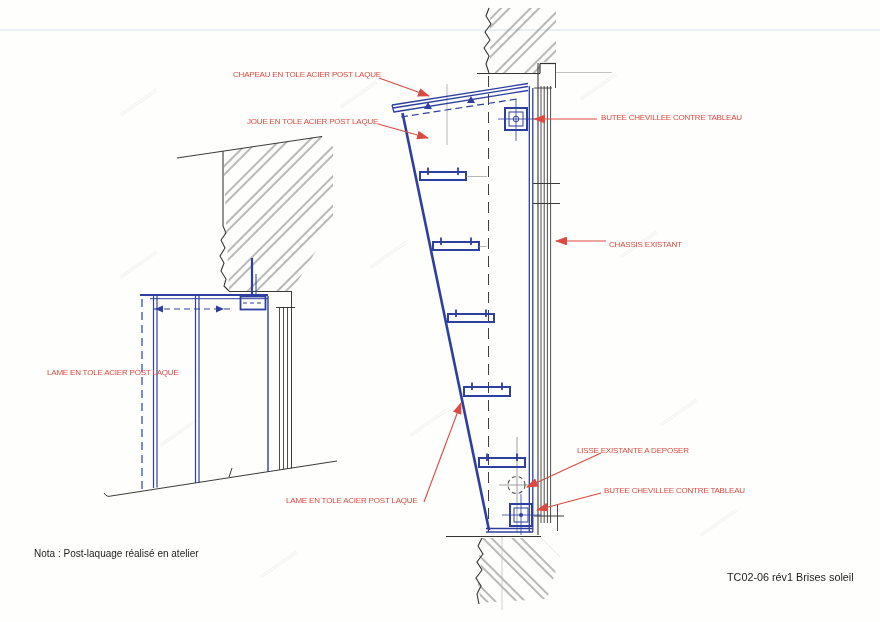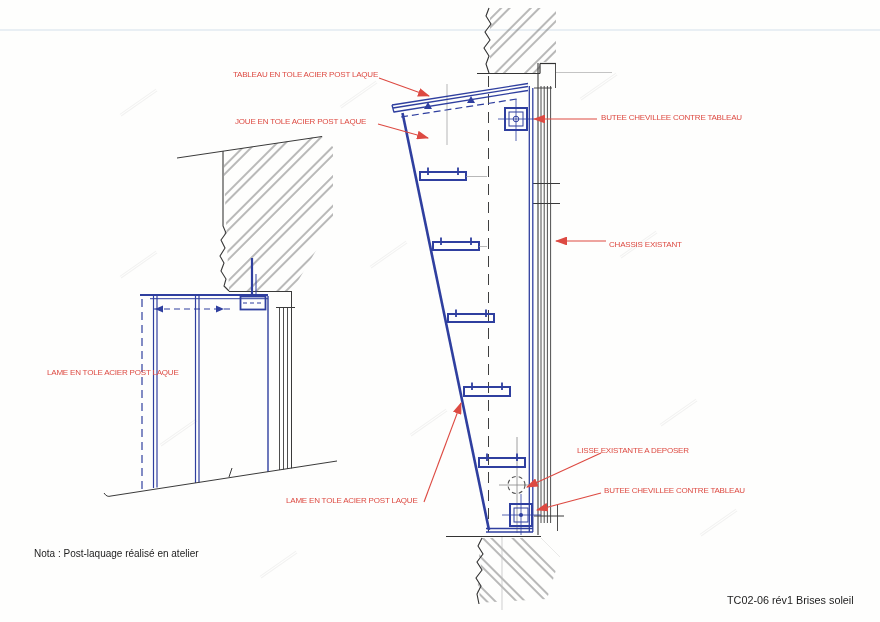--- a/index.html
+++ b/index.html
@@ -196,25 +196,25 @@
       <path d="M379,78 L429,96" marker-end="url(#ra)"></path>
       <path d="M378,124 L428,138" marker-end="url(#ra)"></path>
       <path d="M597,119 L534,119" marker-end="url(#ra)"></path>
       <path d="M606,241 L556,241" marker-end="url(#ra)"></path>
       <path d="M601,453 L527,487" marker-end="url(#ra)"></path>
       <path d="M601,493 L537,510" marker-end="url(#ra)"></path>
       <path d="M424,502 L461,403" marker-end="url(#ra)"></path>
     </g>
   </svg>
 
-  <div class="anno" style="left:233px;top:70px">TABLEAU EN TOLE ACIER POST LAQUE</div>
-  <div class="anno" style="left:235px;top:117px">JOUE EN TOLE ACIER POST LAQUE</div>
+  <div class="anno" style="left:233px;top:70px">CHAPEAU EN TOLE ACIER POST LAQUE</div>
+  <div class="anno" style="left:247px;top:117px">JOUE EN TOLE ACIER POST LAQUE</div>
   <div class="anno" style="left:601px;top:113px">BUTEE CHEVILLEE CONTRE TABLEAU</div>
   <div class="anno" style="left:609px;top:240px">CHASSIS EXISTANT</div>
   <div class="anno" style="left:577px;top:446px">LISSE EXISTANTE A DEPOSER</div>
   <div class="anno" style="left:604px;top:486px">BUTEE CHEVILLEE CONTRE TABLEAU</div>
   <div class="anno" style="left:47px;top:368px">LAME EN TOLE ACIER POST LAQUE</div>
   <div class="anno" style="left:286px;top:496px">LAME EN TOLE ACIER POST LAQUE</div>
 
   <div class="note-text" style="left:34px;top:548px">Nota : Post-laquage réalisé en atelier</div>
-  <div class="title-text" style="left:727px;top:594px">TC02-06 rév1 Brises soleil</div>
+  <div class="title-text" style="left:727px;top:571px">TC02-06 rév1 Brises soleil</div>
 
 </div>
 
 </body></html>

